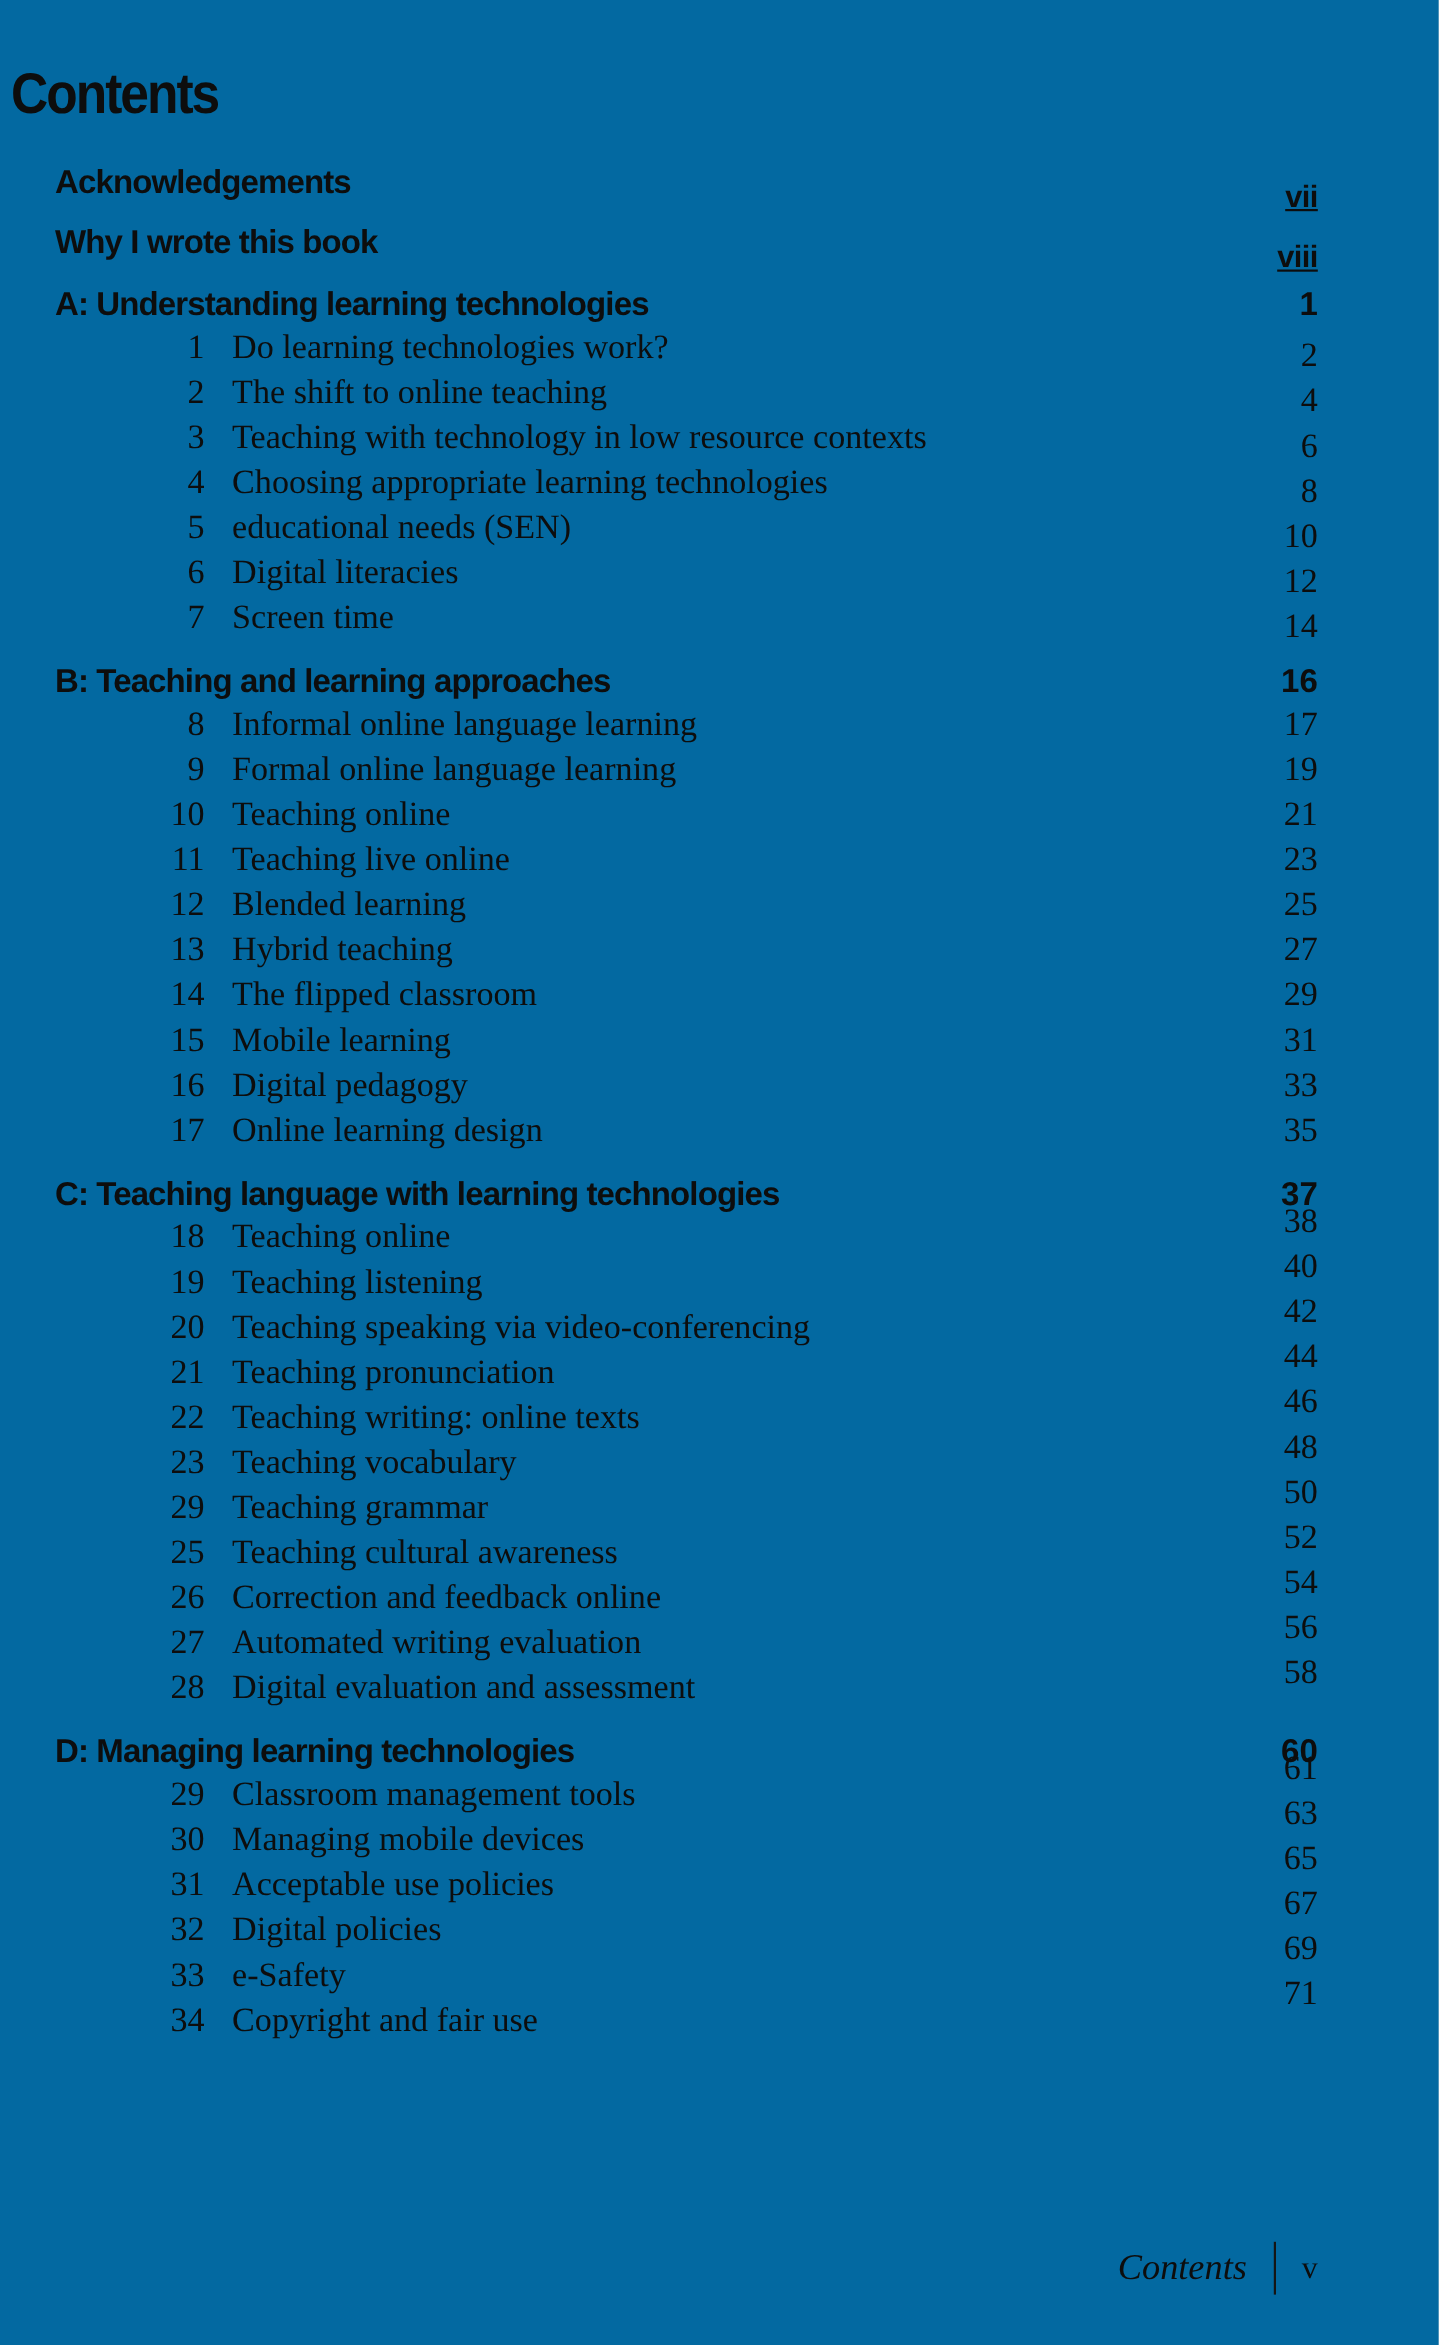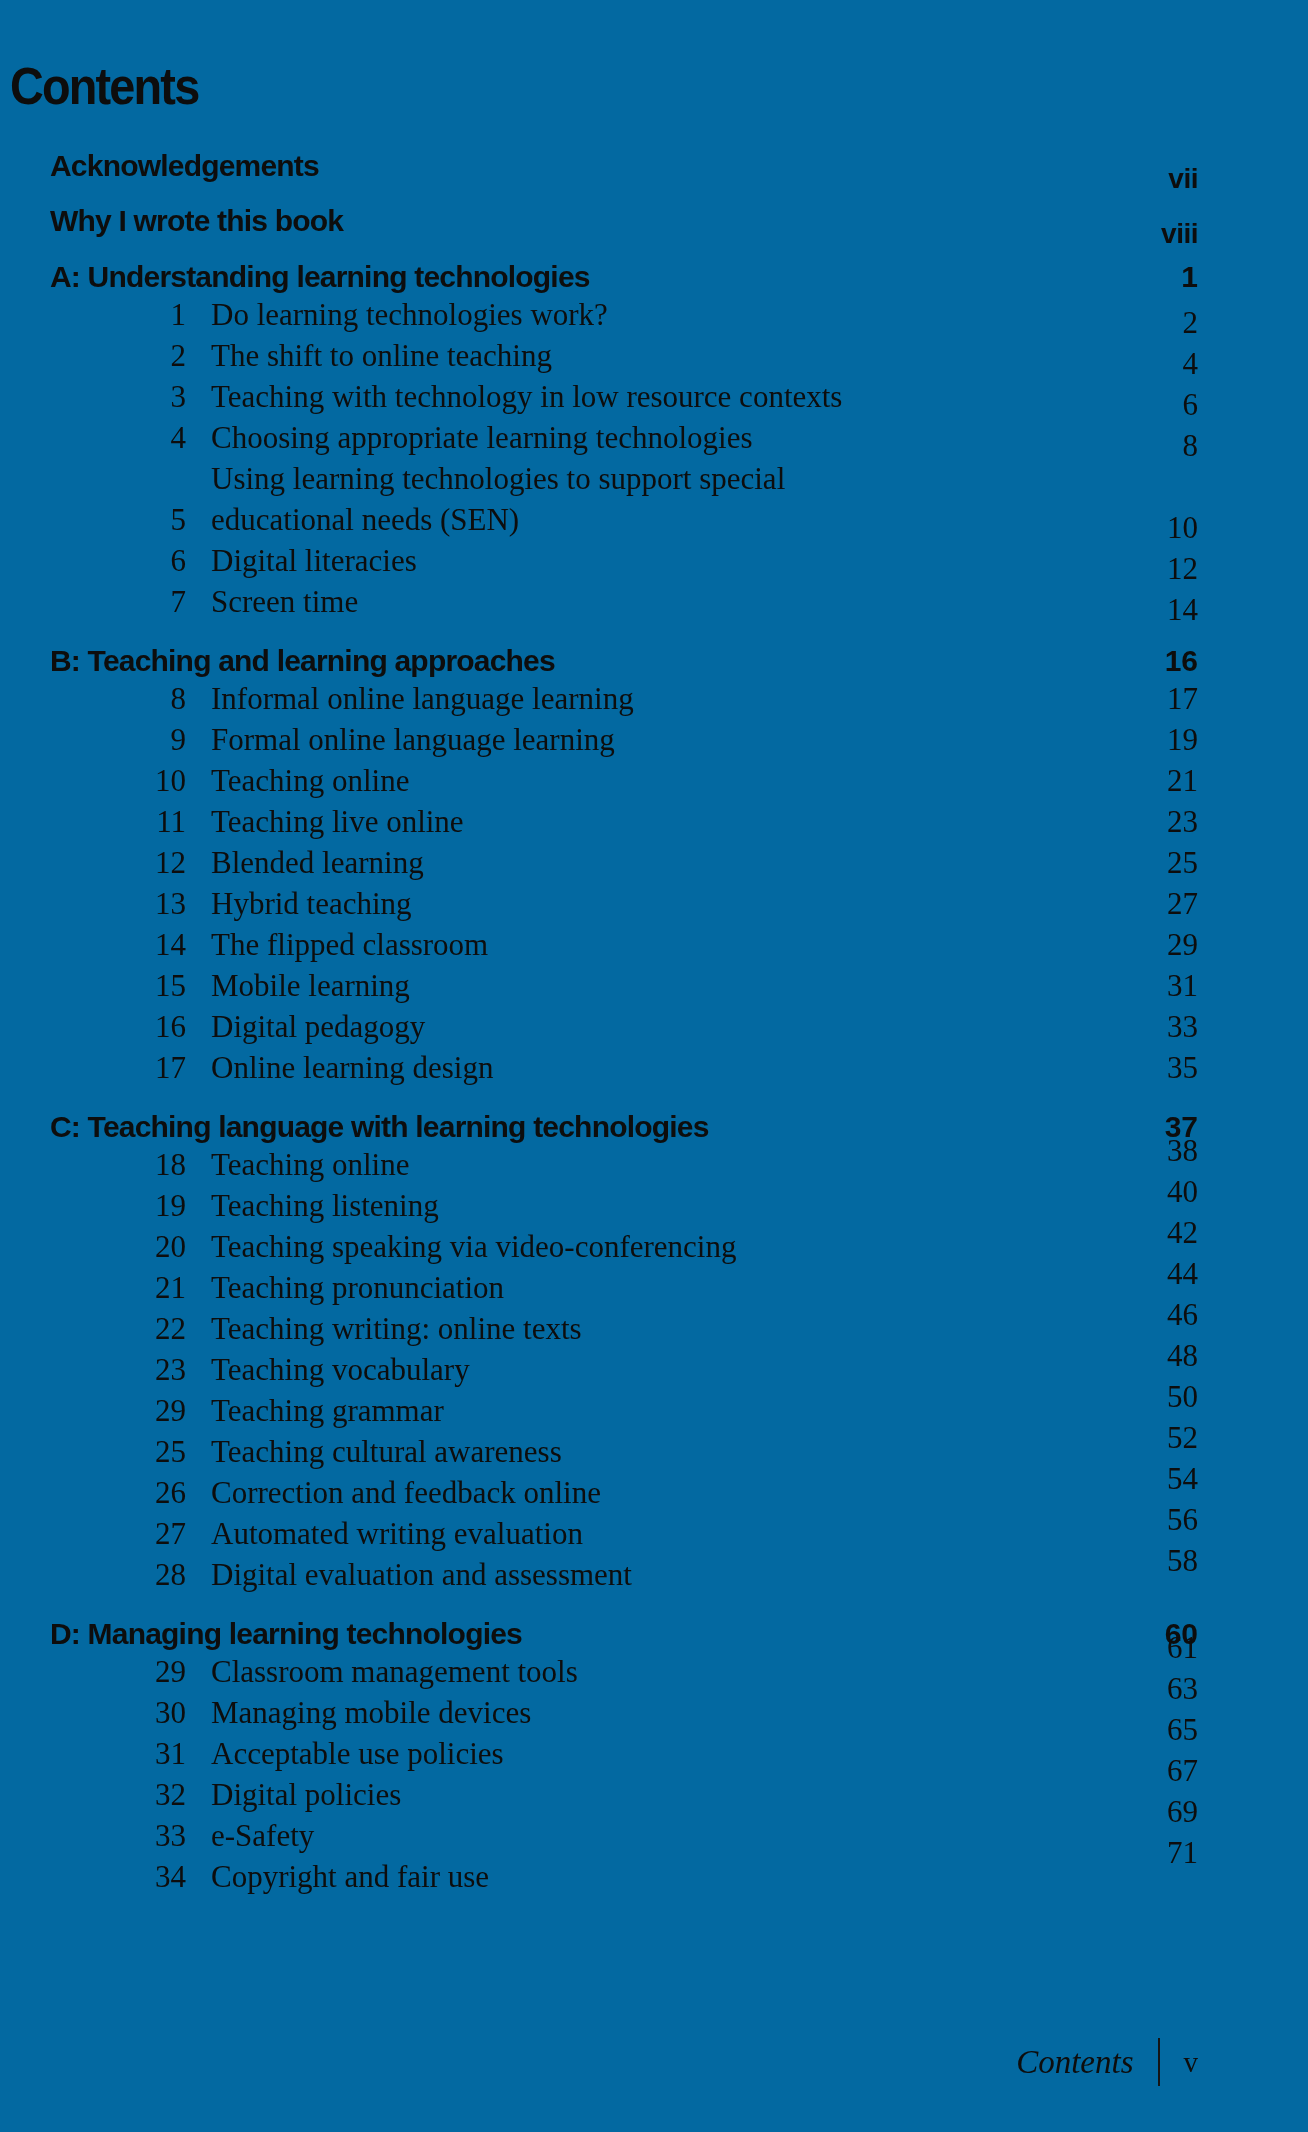--- a/index.html
+++ b/index.html
@@ -49,20 +49,21 @@
   .num { width: 136px; text-align: right; flex: none; }
   .title { padding-left: 25px; }
   .page-num { margin-left: auto; text-align: right; padding-left: 20px; flex: none; }
   .roman {
     font-family: "Liberation Sans", sans-serif;
     font-weight: 700;
     font-size: 28px;
     letter-spacing: -0.5px;
     position: relative;
     top: 12px;
+    text-decoration: underline;
   }
   .section-page {
     font-family: "Liberation Sans", sans-serif;
     font-weight: 700;
     font-size: 30px;
   }
   
   .sec-0 .page-num { position: relative; top: 8px; }
   .sec-1 .page-num { position: relative; top: 0px; }
   .sec-2 .page-num { position: relative; top: -14px; }
@@ -114,21 +115,20 @@
         <span class="page-num">6</span>
       </div>
       <div class="row chapter-row sec-0">
         <span class="num">4</span>
         <span class="title">Choosing appropriate learning technologies</span>
         <span class="page-num">8</span>
       </div>
       <div class="row chapter-row sec-0">
         <span class="num">5</span>
         <span class="title">
-          <div>Using learning technologies to support special</div>
           <div>educational needs (SEN)</div>
         </span>
         <span class="page-num">10</span>
       </div>
       <div class="row chapter-row sec-0">
         <span class="num">6</span>
         <span class="title">Digital literacies</span>
         <span class="page-num">12</span>
       </div>
       <div class="row chapter-row sec-0">

